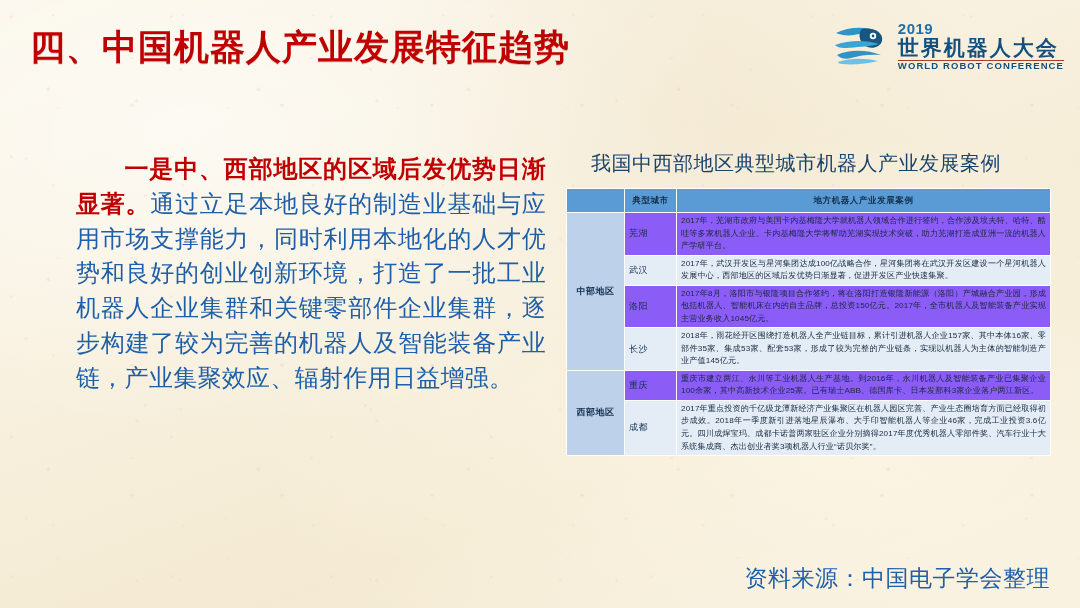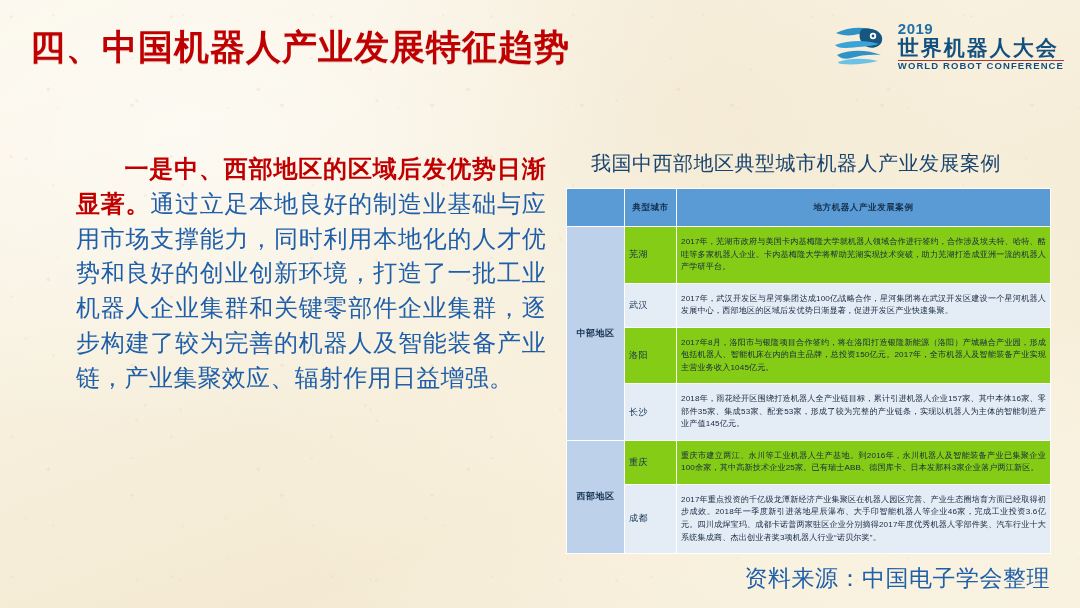--- a/index.html
+++ b/index.html
@@ -139,21 +139,21 @@
     left: 566px;
     top: 188px;
     width: 484px;
     border-collapse: collapse;
     table-layout: fixed;
     background: #dbe5f1;
   }
   table.case-table td, table.case-table th {
     border: 1px solid #ffffff;
     vertical-align: middle;
-    padding: 9px 4px;
+    padding: 2px 4px;
   }
   .case-table thead th {
     background: #5b9bd5;
     color: #14304e;
     font-size: 8.5px;
     font-weight: bold;
     height: 19px;
     text-align: center;
     letter-spacing: 0.6px;
   }
@@ -177,21 +177,21 @@
     letter-spacing: 0.5px;
   }
   .cell-desc {
     font-size: 8.1px;
     line-height: 1.55;
     color: #17293f;
     text-align: justify;
     padding: 3px 6px;
     letter-spacing: 0.15px;
   }
-  tr.row-alt .cell-city, tr.row-alt .cell-desc { background: #84cc16; }
+  tr.row-alt .cell-city, tr.row-alt .cell-desc { background: #8b5cf6; }
   tr.row-base .cell-city, tr.row-base .cell-desc { background: #e4ecf6; }
 
   .source {
     position: absolute;
     right: 30px;
     top: 563px;
     font-size: 23px;
     color: #1f5fa9;
     letter-spacing: 0.5px;
     white-space: nowrap;

